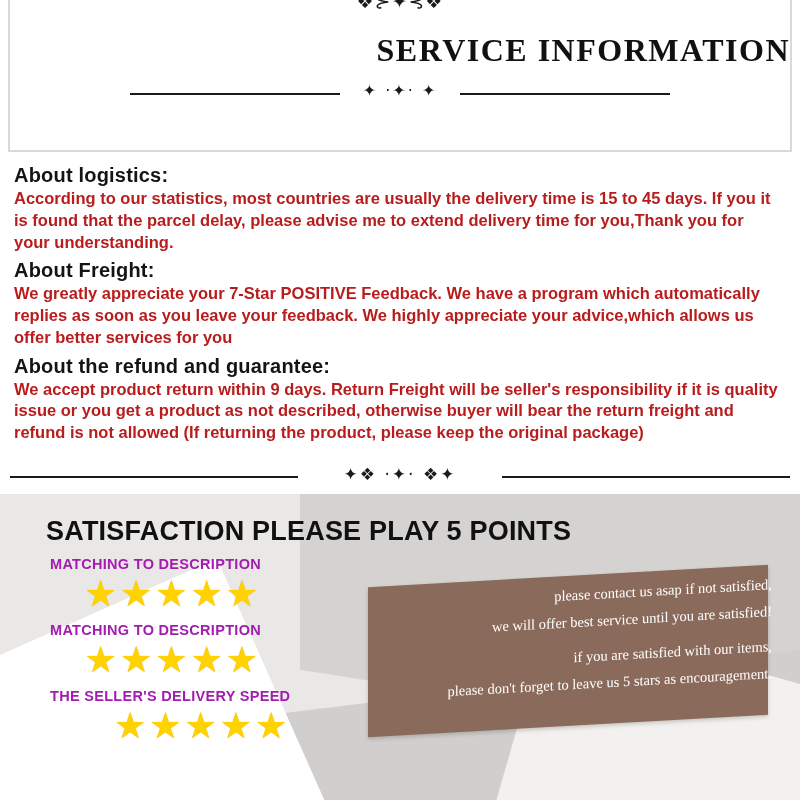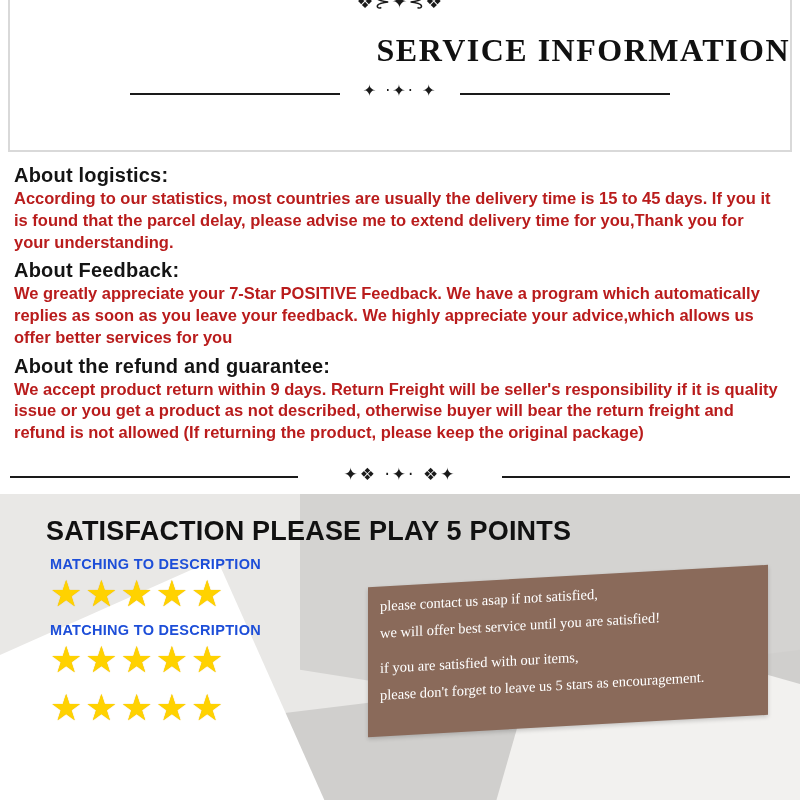--- a/index.html
+++ b/index.html
@@ -126,20 +126,21 @@
     letter-spacing: 2px;
   }
 
   
   .banner {
     position: relative;
     width: 800px;
     height: 306px;
     background: #dcdcdc;
     overflow: hidden;
+    text-align: right;
   }
   .banner .sheen-a,
   .banner .sheen-b,
   .banner .sheen-c {
     position: absolute;
     background: #e6e5e3;
   }
   .banner .sheen-a {
     left: -40px; top: -60px;
     width: 420px; height: 440px;
@@ -184,21 +185,21 @@
     font-weight: bold;
     font-size: 27px;
     color: #111111;
     letter-spacing: 0.2px;
   }
   .rate-group { position: absolute; left: 50px; }
   .rate-label {
     font-family: "Liberation Sans", sans-serif;
     font-weight: bold;
     font-size: 14.5px;
-    color: #1d4ed8;
+    color: #a21caf;
     letter-spacing: 0.3px;
     margin-bottom: 2px;
   }
   .stars {
     font-family: "DejaVu Sans", sans-serif;
     font-size: 36px;
     line-height: 40px;
     color: #FFD200;
     letter-spacing: 3px;
     text-shadow: 0 0 1px #e0a800;
@@ -245,21 +246,21 @@
         <span class="bar right"></span>
         <span class="mid">✦ ·✦· ✦</span>
       </div>
     </div>
   </div>
 
   <div class="body-block">
     <div class="sec-head">About logistics:</div>
     <p class="sec-text">According to our statistics, most countries are usually the delivery time is 15 to 45 days. If you it is found that the parcel delay, please advise me to extend delivery time for you,Thank you for your understanding.</p>
 
-    <div class="sec-head">About Feedback:</div>
+    <div class="sec-head">About Freight:</div>
     <p class="sec-text">We greatly appreciate your 7-Star POSITIVE Feedback. We have a program which automatically replies as soon as you leave your feedback. We highly appreciate your advice,which allows us offer better services for you</p>
 
     <div class="sec-head">About the refund and guarantee:</div>
     <p class="sec-text">We accept product return within 9 days. Return Freight will be seller's responsibility if it is quality issue or you get a product as not described, otherwise buyer will bear the return freight and refund is not allowed (If returning the product, please keep the original package)</p>
   </div>
 
   <div class="divider">
     <span class="bar left"></span>
     <span class="bar right"></span>
     <span class="mid">✦❖ ·✦· ❖✦</span>
@@ -279,20 +280,21 @@
         <div class="rate-label">MATCHING TO DESCRIPTION</div>
         <div class="stars">★★★★★</div>
       </div>
 
       <div class="rate-group" id="rate1">
         <div class="rate-label">MATCHING TO DESCRIPTION</div>
         <div class="stars">★★★★★</div>
       </div>
 
       <div class="rate-group" id="rate2">
+        <div class="rate-label">THE SELLER'S DELIVERY SPEED</div>
         <div class="stars">★★★★★</div>
       </div>
 
       <div class="note-box"></div>
       <div class="note-text">
         <p>please contact us asap if not satisfied,</p>
         <p>we will offer best service until you are satisfied!</p>
         <p class="gap">if you are satisfied with our items,</p>
         <p>please don't forget to leave us 5 stars as encouragement.</p>
       </div>

